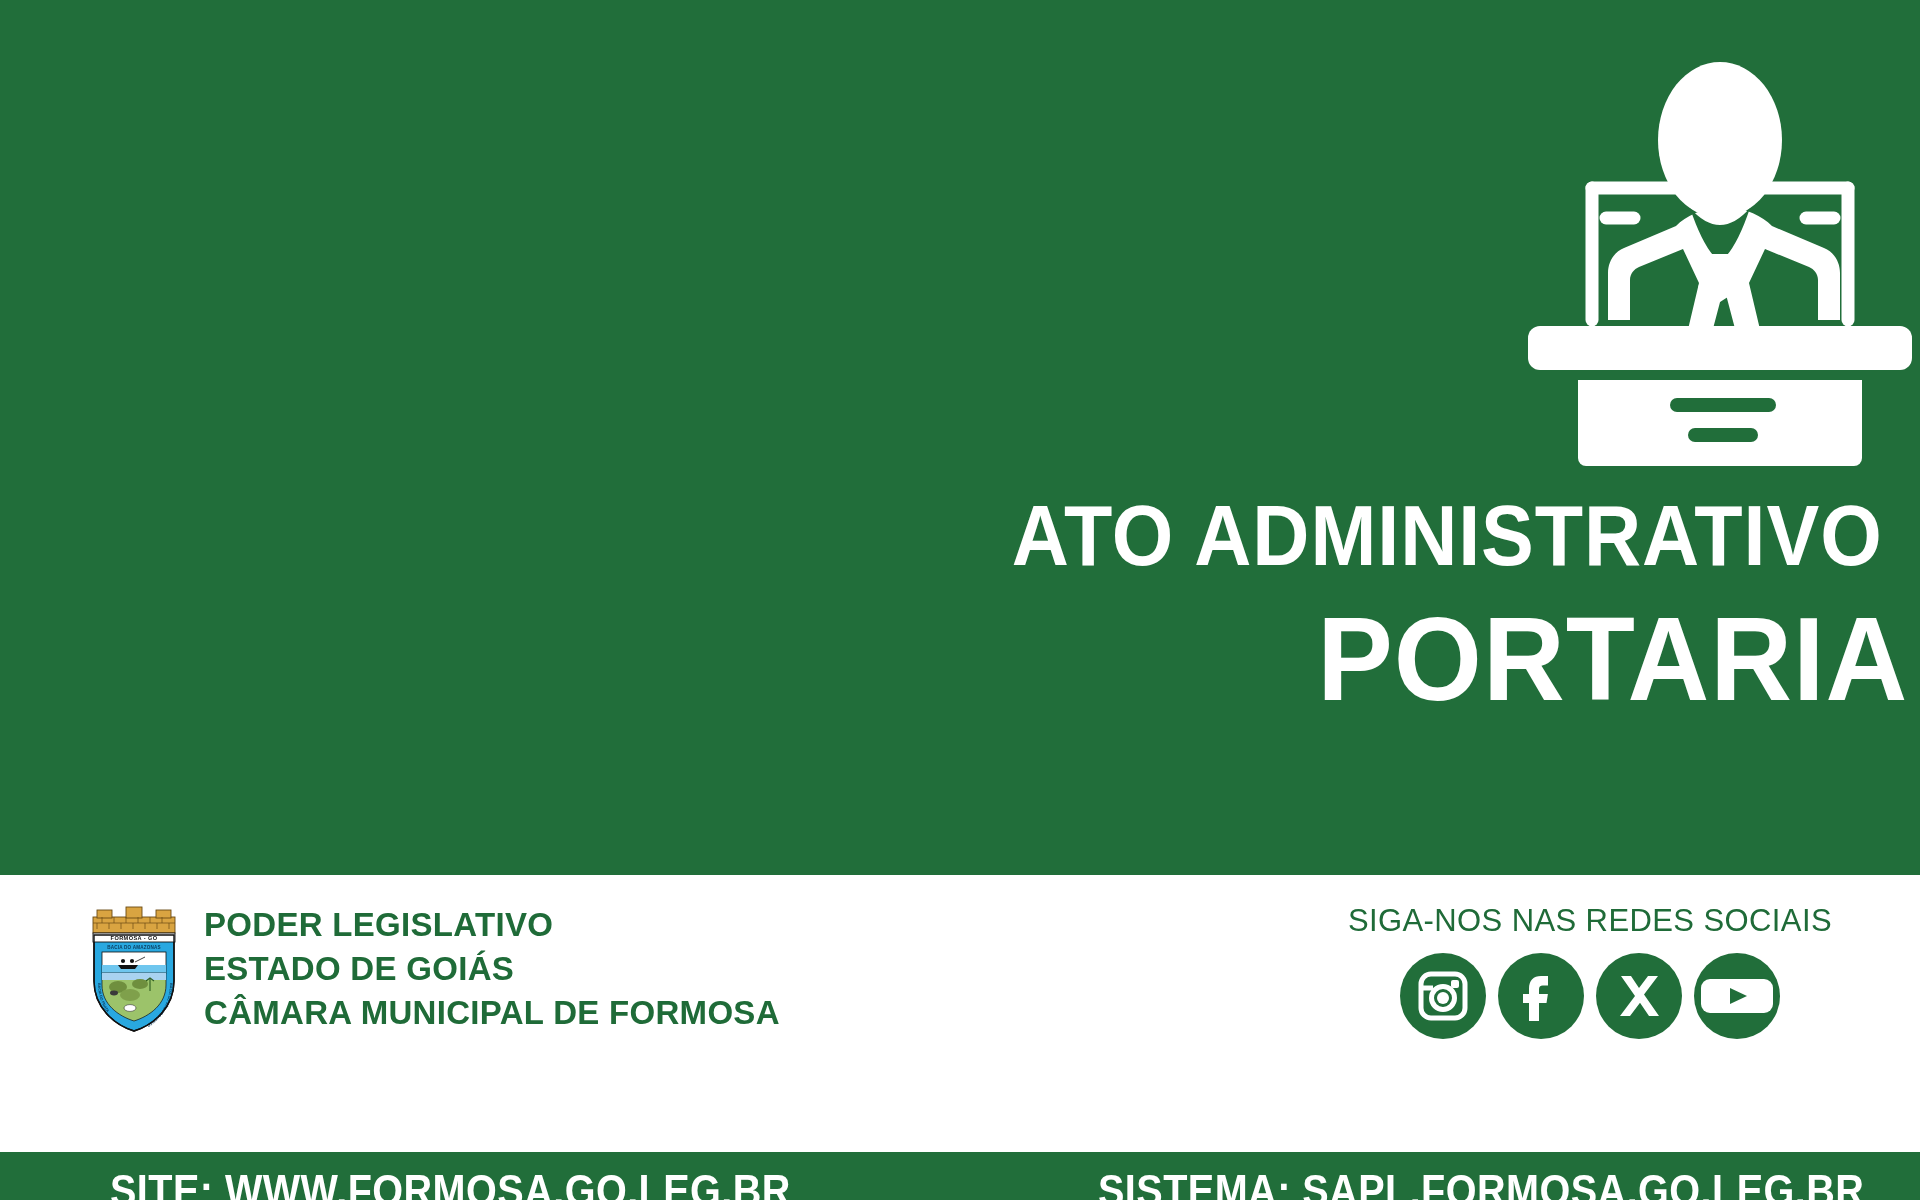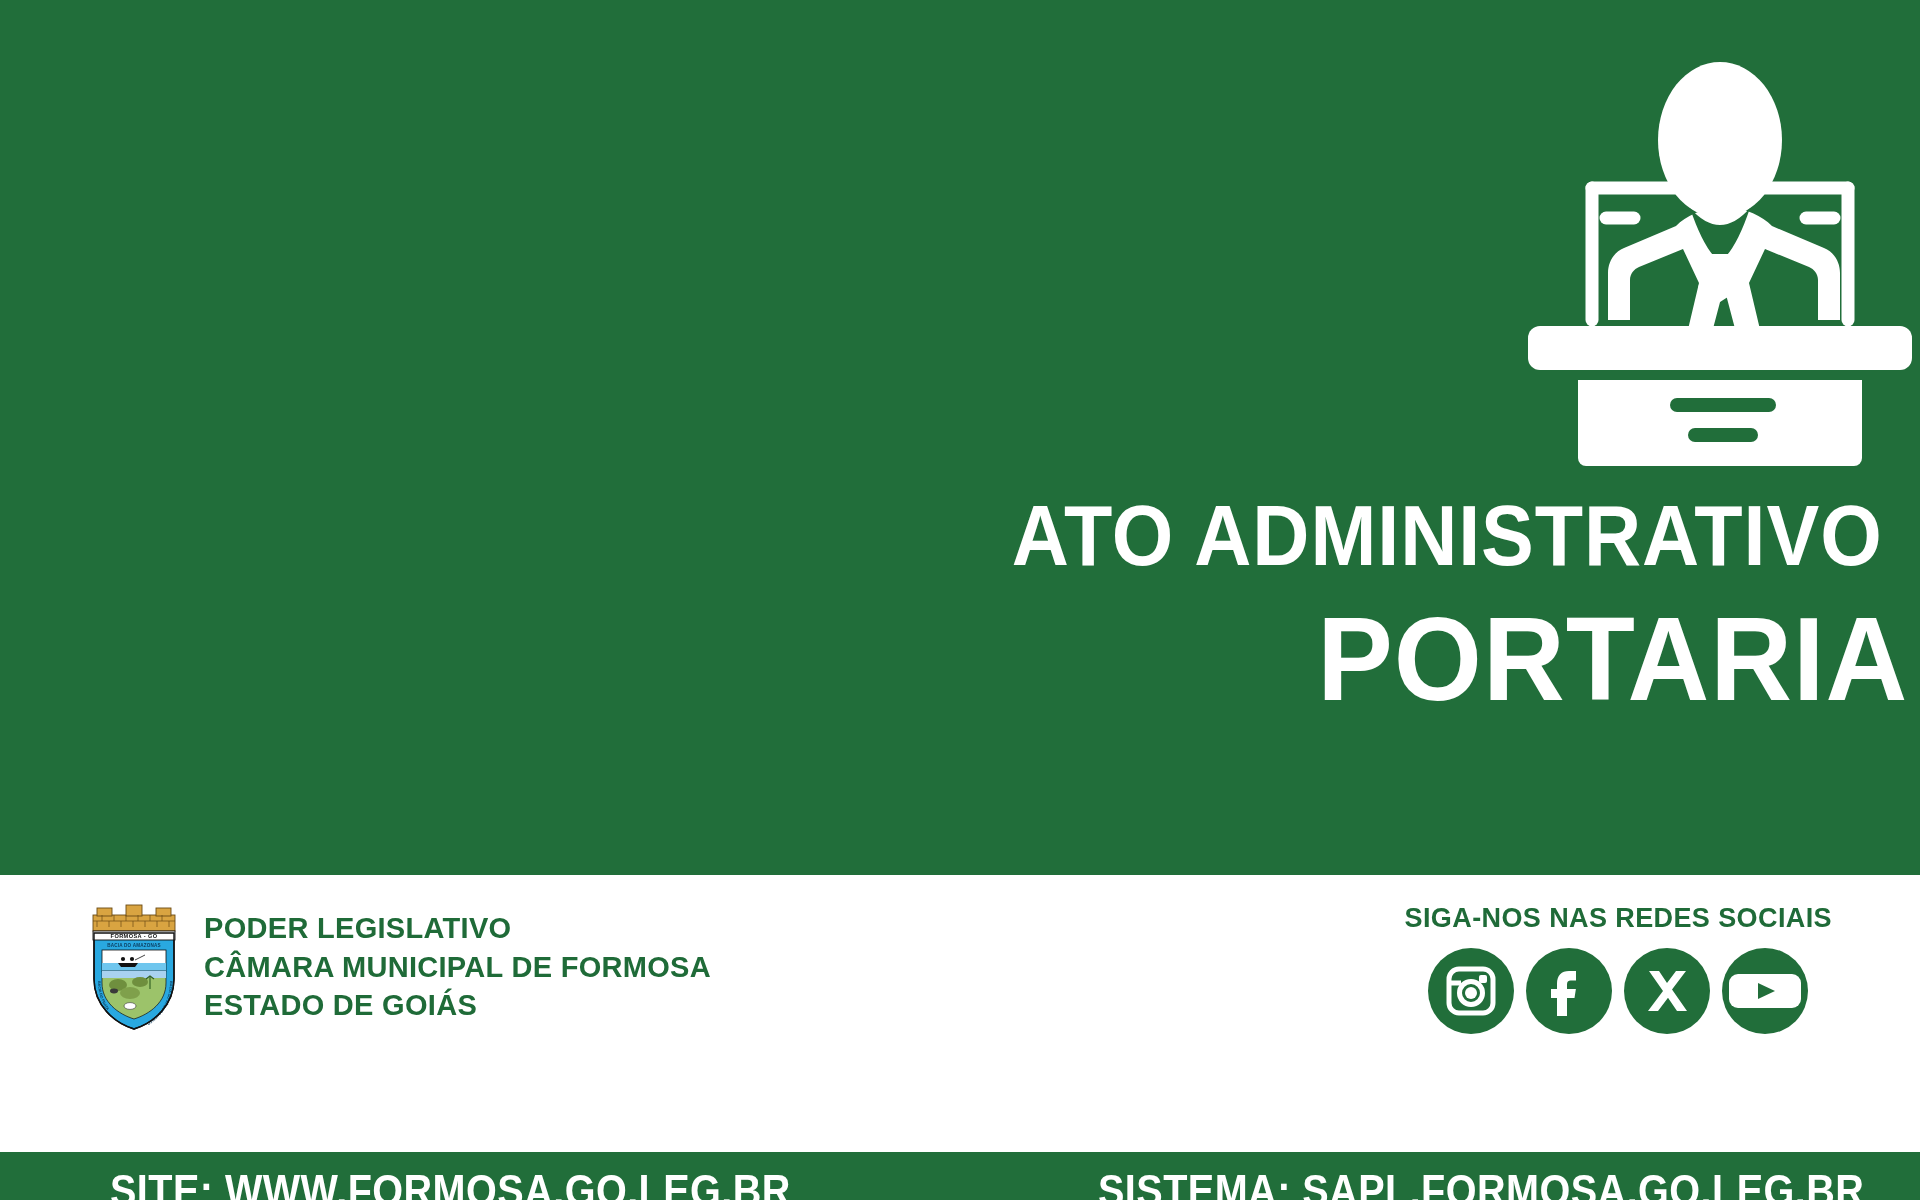--- a/index.html
+++ b/index.html
@@ -82,38 +82,38 @@
   }
 
   .brand-lines {
     display: flex;
     flex-direction: column;
     justify-content: center;
   }
   .brand-lines span {
     color: #1F6B38;
     font-weight: bold;
-    font-size: 29px;
+    font-size: 33px;
     line-height: 1.33;
     letter-spacing: 0.3px;
     white-space: nowrap;
   }
 
   .social-block {
     position: absolute;
     right: 88px;
     top: 28px;
     display: flex;
     flex-direction: column;
     align-items: center;
   }
   .social-title {
     color: #1F6B38;
-    font-weight: bold;
-    font-size: 27px;
+    font-weight: normal;
+    font-size: 31px;
     letter-spacing: 0.4px;
     white-space: nowrap;
     margin-bottom: 14px;
   }
   .social-row {
     display: flex;
     gap: 12px;
   }
   .social-btn {
     width: 86px;
@@ -255,22 +255,22 @@
         <path id="rightArc" d="M82 78 c0 24 -14 38 -30 46" fill="none"></path>
         <text font-family="'Liberation Sans', sans-serif" font-size="3.7" font-weight="bold" fill="#0b3a5c">
           <textPath href="#rightArc">BACIA DO SÃO FRANCISCO</textPath>
         </text>
 
         <path d="M6 30 h80 v46 c0 26 -20 44 -40 50 c-20 -6 -40 -24 -40 -50 z" fill="none" stroke="#111" stroke-width="1.4"></path>
       </svg>
 
       <div class="brand-lines">
         <span>PODER LEGISLATIVO</span>
+        <span>ESTADO DE GOIÁS</span>
         <span>CÂMARA MUNICIPAL DE FORMOSA</span>
-        <span>ESTADO DE GOIÁS</span>
       </div>
     </div>
 
     <div class="social-block">
       <div class="social-title">SIGA-NOS NAS REDES SOCIAIS</div>
       <div class="social-row">
 
         <a class="social-btn" aria-label="Instagram">
           <svg width="52" height="52" viewBox="0 0 52 52">
             <rect x="4" y="4" width="44" height="44" rx="10" ry="10" fill="none" stroke="#ffffff" stroke-width="5"></rect>

